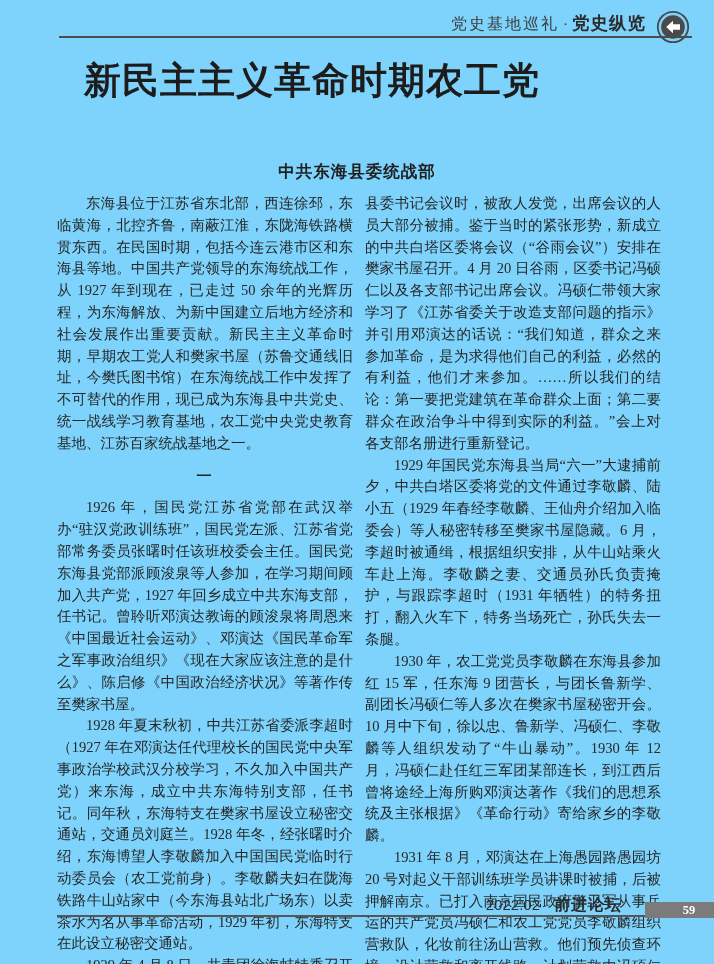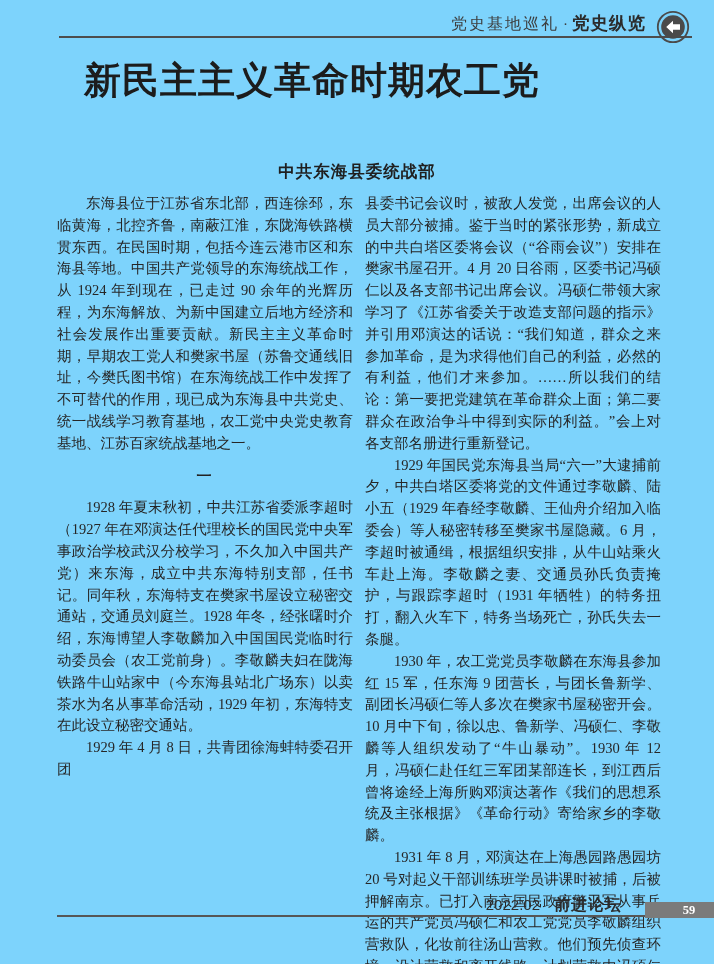--- a/index.html
+++ b/index.html
@@ -62,22 +62,23 @@
     </svg>
   </div>
 
   <div class="title">
     <div>新民主主义革命时期农工党</div>
   </div>
 
   <div class="author">中共东海县委统战部</div>
 
   <div class="col col-left">
-    <p class="indent">东海县位于江苏省东北部，西连徐邳，东临黄海，北控齐鲁，南蔽江淮，东陇海铁路横贯东西。在民国时期，包括今连云港市区和东海县等地。中国共产党领导的东海统战工作，从 1924 年到现在，已走过 90 余年的光辉历程，为东海解放、为新中国建立后地方经济和社会发展作出重要贡献。新民主主义革命时期，早期农工党人和樊家书屋（苏鲁交通线旧址，今樊氏图书馆）在东海统战工作中发挥了不可替代的作用，现已成为东海县中共党史、统一战线学习教育基地，农工党中央党史教育基地、江苏百家统战基地之一。</p>
+    <p class="indent">东海县位于江苏省东北部，西连徐邳，东临黄海，北控齐鲁，南蔽江淮，东陇海铁路横贯东西。在民国时期，包括今连云港市区和东海县等地。中国共产党领导的东海统战工作，从 1927 年到现在，已走过 50 余年的光辉历程，为东海解放、为新中国建立后地方经济和社会发展作出重要贡献。新民主主义革命时期，早期农工党人和樊家书屋（苏鲁交通线旧址，今樊氏图书馆）在东海统战工作中发挥了不可替代的作用，现已成为东海县中共党史、统一战线学习教育基地，农工党中央党史教育基地、江苏百家统战基地之一。</p>
     <div class="section-mark">一</div>
+    <p class="indent">1926 年，国民党江苏省党部在武汉举办“驻汉党政训练班”，国民党左派、江苏省党部常务委员张曙时任该班校委会主任。国民党东海县党部派顾浚泉等人参加，在学习期间顾加入共产党，1927 年回乡成立中共东海支部，任书记。曾聆听邓演达教诲的顾浚泉将周恩来《中国最近社会运动》、邓演达《国民革命军之军事政治组织》《现在大家应该注意的是什么》、陈启修《中国政治经济状况》等著作传至樊家书屋。</p>
     <p class="indent">1928 年夏末秋初，中共江苏省委派李超时（1927 年在邓演达任代理校长的国民党中央军事政治学校武汉分校学习，不久加入中国共产党）来东海，成立中共东海特别支部，任书记。同年秋，东海特支在樊家书屋设立秘密交通站，交通员刘庭兰。1928 年冬，经张曙时介绍，东海博望人李敬麟加入中国国民党临时行动委员会（农工党前身）。李敬麟夫妇在陇海铁路牛山站家中（今东海县站北广场东）以卖茶水为名从事革命活动，1929 年初，东海特支在此设立秘密交通站。</p>
     <p class="indent">1929 年 4 月 8 日，共青团徐海蚌特委召开团</p>
   </div>
 
   <div class="col col-right">
     <p class="noindent">县委书记会议时，被敌人发觉，出席会议的人员大部分被捕。鉴于当时的紧张形势，新成立的中共白塔区委将会议（“谷雨会议”）安排在樊家书屋召开。4 月 20 日谷雨，区委书记冯硕仁以及各支部书记出席会议。冯硕仁带领大家学习了《江苏省委关于改造支部问题的指示》并引用邓演达的话说：“我们知道，群众之来参加革命，是为求得他们自己的利益，必然的有利益，他们才来参加。……所以我们的结论：第一要把党建筑在革命群众上面；第二要群众在政治争斗中得到实际的利益。”会上对各支部名册进行重新登记。</p>
     <p class="indent">1929 年国民党东海县当局“六一”大逮捕前夕，中共白塔区委将党的文件通过李敬麟、陆小五（1929 年春经李敬麟、王仙舟介绍加入临委会）等人秘密转移至樊家书屋隐藏。6 月，李超时被通缉，根据组织安排，从牛山站乘火车赴上海。李敬麟之妻、交通员孙氏负责掩护，与跟踪李超时（1931 年牺牲）的特务扭打，翻入火车下，特务当场死亡，孙氏失去一条腿。</p>
     <p class="indent">1930 年，农工党党员李敬麟在东海县参加红 15 军，任东海 9 团营长，与团长鲁新学、副团长冯硕仁等人多次在樊家书屋秘密开会。10 月中下旬，徐以忠、鲁新学、冯硕仁、李敬麟等人组织发动了“牛山暴动”。1930 年 12 月，冯硕仁赴任红三军团某部连长，到江西后曾将途经上海所购邓演达著作《我们的思想系统及主张根据》《革命行动》寄给家乡的李敬麟。</p>
     <p class="indent">1931 年 8 月，邓演达在上海愚园路愚园坊 20 号对起义干部训练班学员讲课时被捕，后被押解南京。已打入南京国民政府警卫军从事兵运的共产党员冯硕仁和农工党党员李敬麟组织营救队，化妆前往汤山营救。他们预先侦查环境，设计营救和离开线路，计划营救由冯硕仁负责，接应转</p>
   </div>

